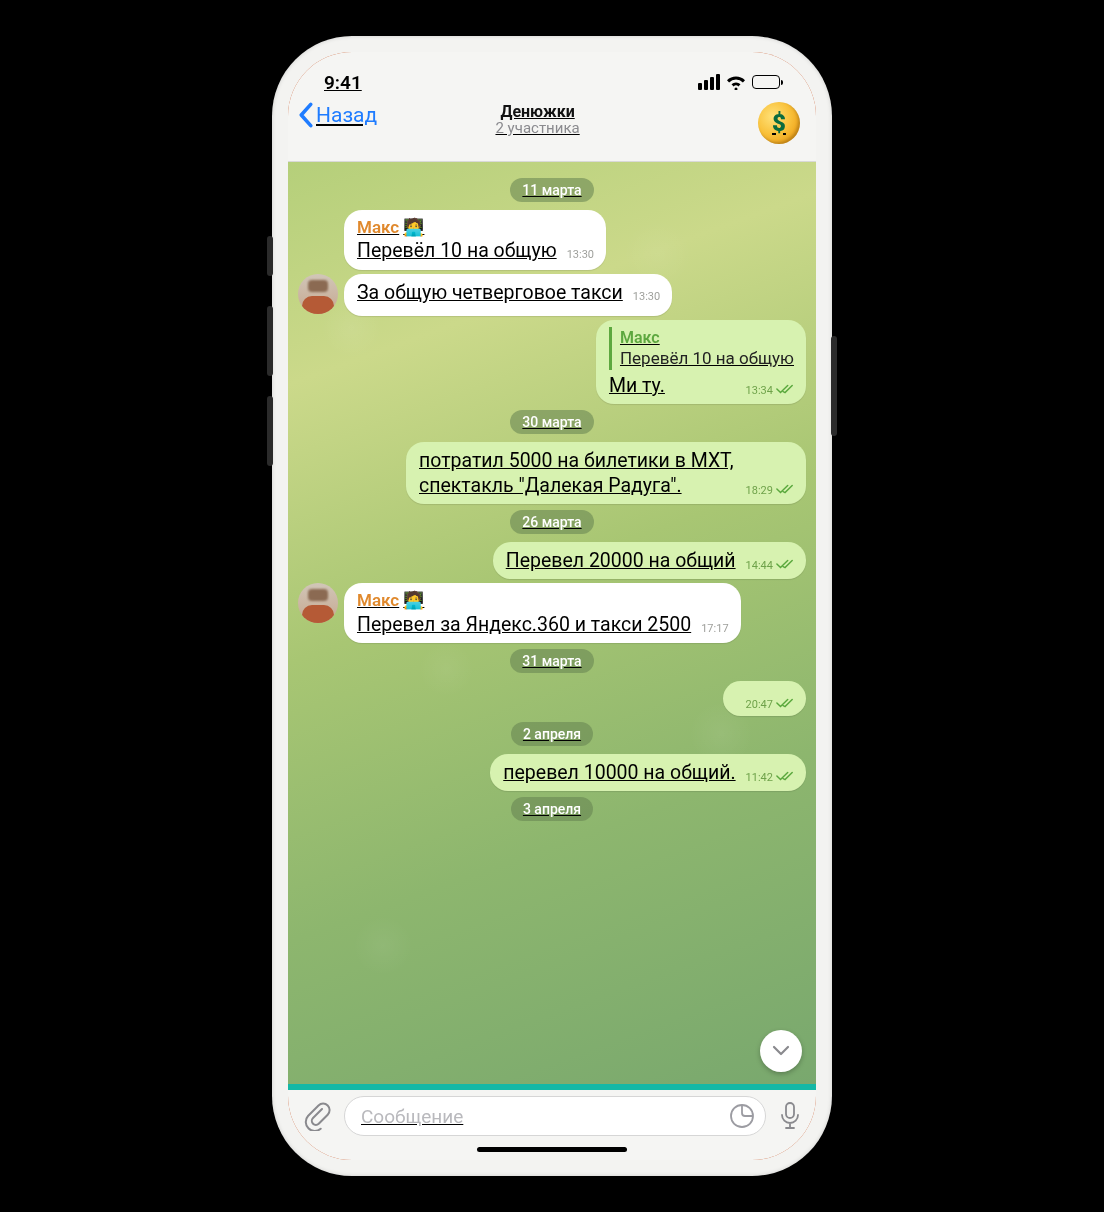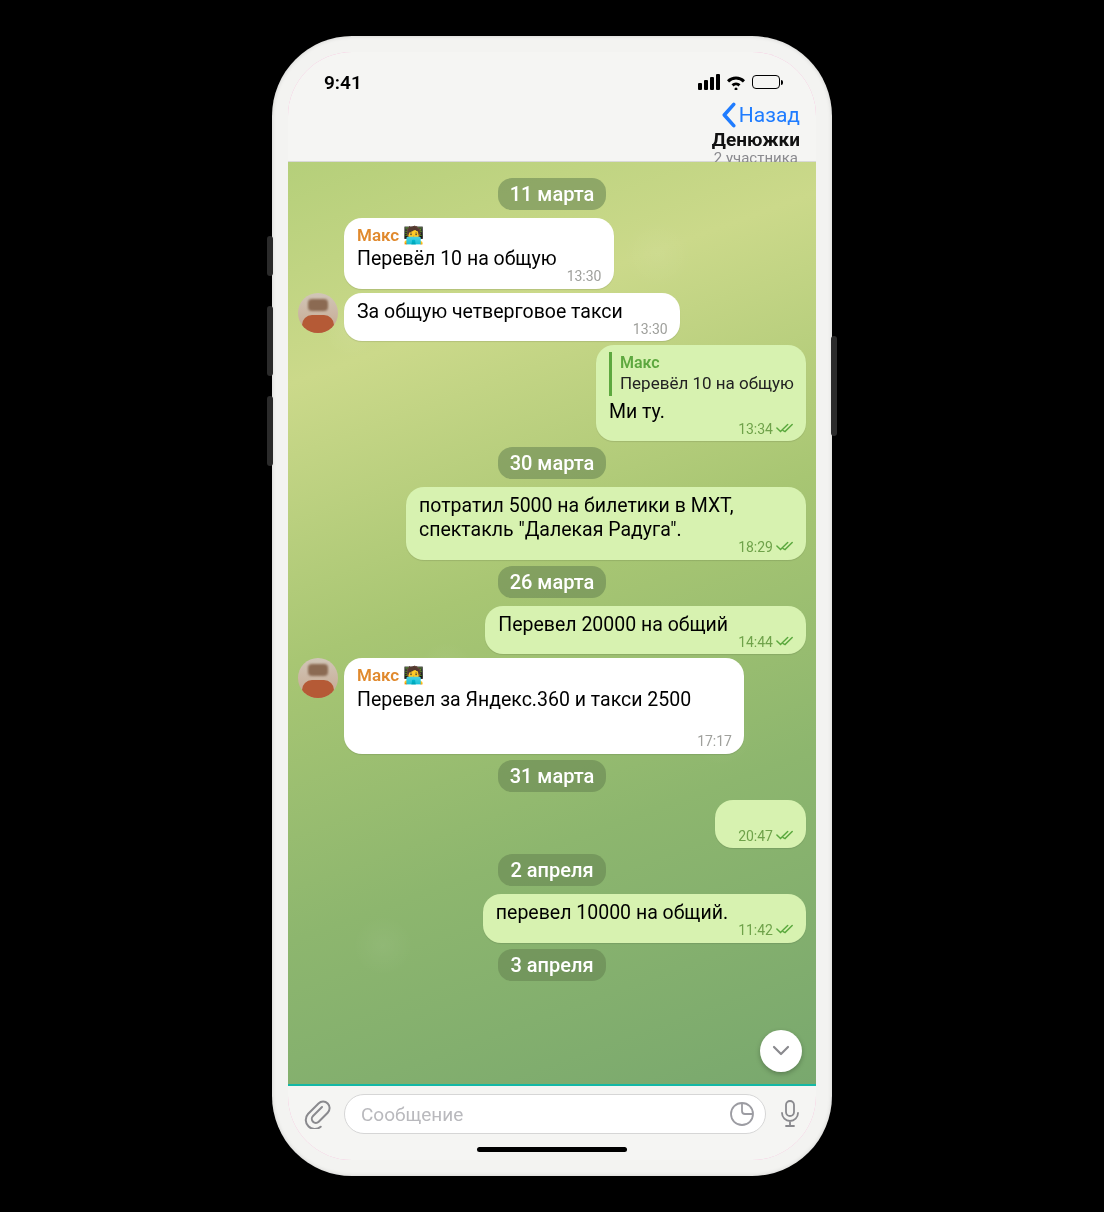--- a/index.html
+++ b/index.html
@@ -22,26 +22,27 @@
     position: relative;
   }
   .side-btn { position:absolute; background:#2b2b2b; border-radius:4px; }
   .sb1 { left:-5px; top:200px; width:6px; height:40px; }
   .sb2 { left:-5px; top:270px; width:6px; height:70px; }
   .sb3 { left:-5px; top:360px; width:6px; height:70px; }
   .sb4 { right:-5px; top:300px; width:6px; height:100px; }
   .screen {
     width: 100%;
     height: 100%;
-    background: #f9a8d4;
+    background: #c2410c;
     border-radius: 64px;
     overflow: hidden;
     position: relative;
     display: flex;
     flex-direction: column;
+    text-decoration: underline;
   }
   .status-bar {
     height: 50px;
     display: flex;
     align-items: center;
     justify-content: space-between;
     padding: 10px 36px 0 36px;
     font-size: 19px;
     font-weight: 600;
     background: #f5f5f3;
@@ -56,29 +57,28 @@
   .wifi-icon svg { width:20px; height:16px; display:block; }
   .battery { display:flex; align-items:center; }
   .battery-body { width:28px; height:14px; border:1.5px solid #000; border-radius:4px; position:relative; }
   .battery-body::after{content:"";position:absolute;right:-4px;top:3.5px;width:2.5px;height:5px;background:#000;border-radius:0 2px 2px 0;}
   .battery-fill { background:#000; height:100%; width:100%; border-radius:2px; }
   .nav-bar {
     height: 60px;
     background: #f5f5f3;
     border-bottom: 1px solid #d9d9d8;
     display: flex;
-    align-items: flex-end;
+    align-items: flex-start;
     justify-content: space-between;
     padding: 0 16px 6px 10px;
-    flex-direction: column;
   }
   .back-btn { display:flex; align-items:center; color:#1f7cff; font-size:21px; gap:2px; }
   .back-btn svg { width:16px; height:26px; }
   .title-area { text-align:center; flex:1; margin-left:-60px; }
-  .chat-title { font-size:19px; font-weight:700; color:#111; }
+  .chat-title { font-size:16px; font-weight:700; color:#111; }
   .chat-subtitle { font-size:15px; color:#8a8a8e; margin-top:-2px; }
   .avatar-circle {
     width:42px; height:42px; border-radius:50%;
     background: radial-gradient(circle at 35% 35%, #ffe27a 0%, #f9c23c 45%, #e68a00 100%);
     display:flex; align-items:center; justify-content:center;
     font-size:24px; font-weight:900; color:#0a6b3f;
     box-shadow: inset -2px -2px 3px rgba(0,0,0,.2);
   }
   .chat-bg {
     flex:1;
@@ -95,21 +95,21 @@
       radial-gradient(circle at 70% 10%, rgba(255,255,255,.05) 0, transparent 34px),
       radial-gradient(circle at 30% 55%, rgba(255,255,255,.05) 0, transparent 28px),
       radial-gradient(circle at 82% 62%, rgba(255,255,255,.06) 0, transparent 32px),
       radial-gradient(circle at 18% 85%, rgba(255,255,255,.05) 0, transparent 30px);
     pointer-events:none;
   }
   .messages { position:relative; }
   .date-pill {
     display:block; width:fit-content; margin:6px auto 8px auto;
     background: rgba(100,130,80,.55);
-    color:#fff; font-size:20px; font-weight:500;
+    color:#fff; font-size:14px; font-weight:500;
     padding:4px 12px; border-radius:14px;text-align:center;
   }
   .msg-row { display:flex; margin-bottom:4px; }
   .msg-row.out { justify-content:flex-end; }
   .msg-row.in { justify-content:flex-start; }
   .avatar-small {
     width:40px; height:40px; border-radius:50%;
     background: linear-gradient(#d1c6b8, #c6a890);
     margin-right:6px; margin-bottom:2px;
     position:relative; overflow:hidden; flex-shrink:0;
@@ -122,41 +122,41 @@
     border-radius: 18px;
     padding: 7px 12px 6px 13px;
     font-size:19.5px;
     line-height:1.25;
     position:relative;
     box-shadow: 0 1px 1px rgba(0,0,0,.1);
   }
   .bubble.in-b { background:#fff; color:#000; }
   .bubble.out-b { background:#d7f2b0; color:#000; }
   .sender { font-size:17px; font-weight:600; color:#e0892d; margin-bottom:1px; display:flex; align-items:center; gap:4px;}
-  .meta { display:inline-flex; align-items:center; gap:3px; font-size:14px; color:#9fa09c; float:right; margin-left:10px; margin-top:18px; position:relative; top:3px;}
+  .meta { display:inline-flex; align-items:center; gap:3px; font-size:11px; color:#9fa09c; float:right; margin-left:10px; margin-top:6px; position:relative; top:3px;}
   .out-b .meta { color:#6fa24a; }
   .checks svg { width:18px; height:12px; display:inline-block; }
   .reply-block {
     border-left: 3px solid #5da83f;
     padding: 1px 0 1px 8px;
     margin-bottom:4px;
   }
   .reply-name { font-size:16px; font-weight:600; color:#5da83f; }
   .reply-text { font-size:17px; color:#222; }
   .scroll-down-btn {
     position:absolute; right:14px; bottom:12px;
     width:42px; height:42px; border-radius:50%;
     background:#fff; box-shadow:0 2px 5px rgba(0,0,0,.25);
     display:flex; align-items:center; justify-content:center;
   }
   .scroll-down-btn svg { width:20px; height:14px; }
   .input-bar {
     height: 76px;
     background:#f5f5f3;
-    border-top: 2px solid #14b8a6;
+    border-top: 6px solid #14b8a6;
     display:flex;
     align-items:center;
     padding: 0 14px 18px 14px;
     gap:12px;
   }
   .attach-icon svg { width:30px; height:30px; display:block; }
   .input-field {
     flex:1;
     height:40px;
     background:#fff;

